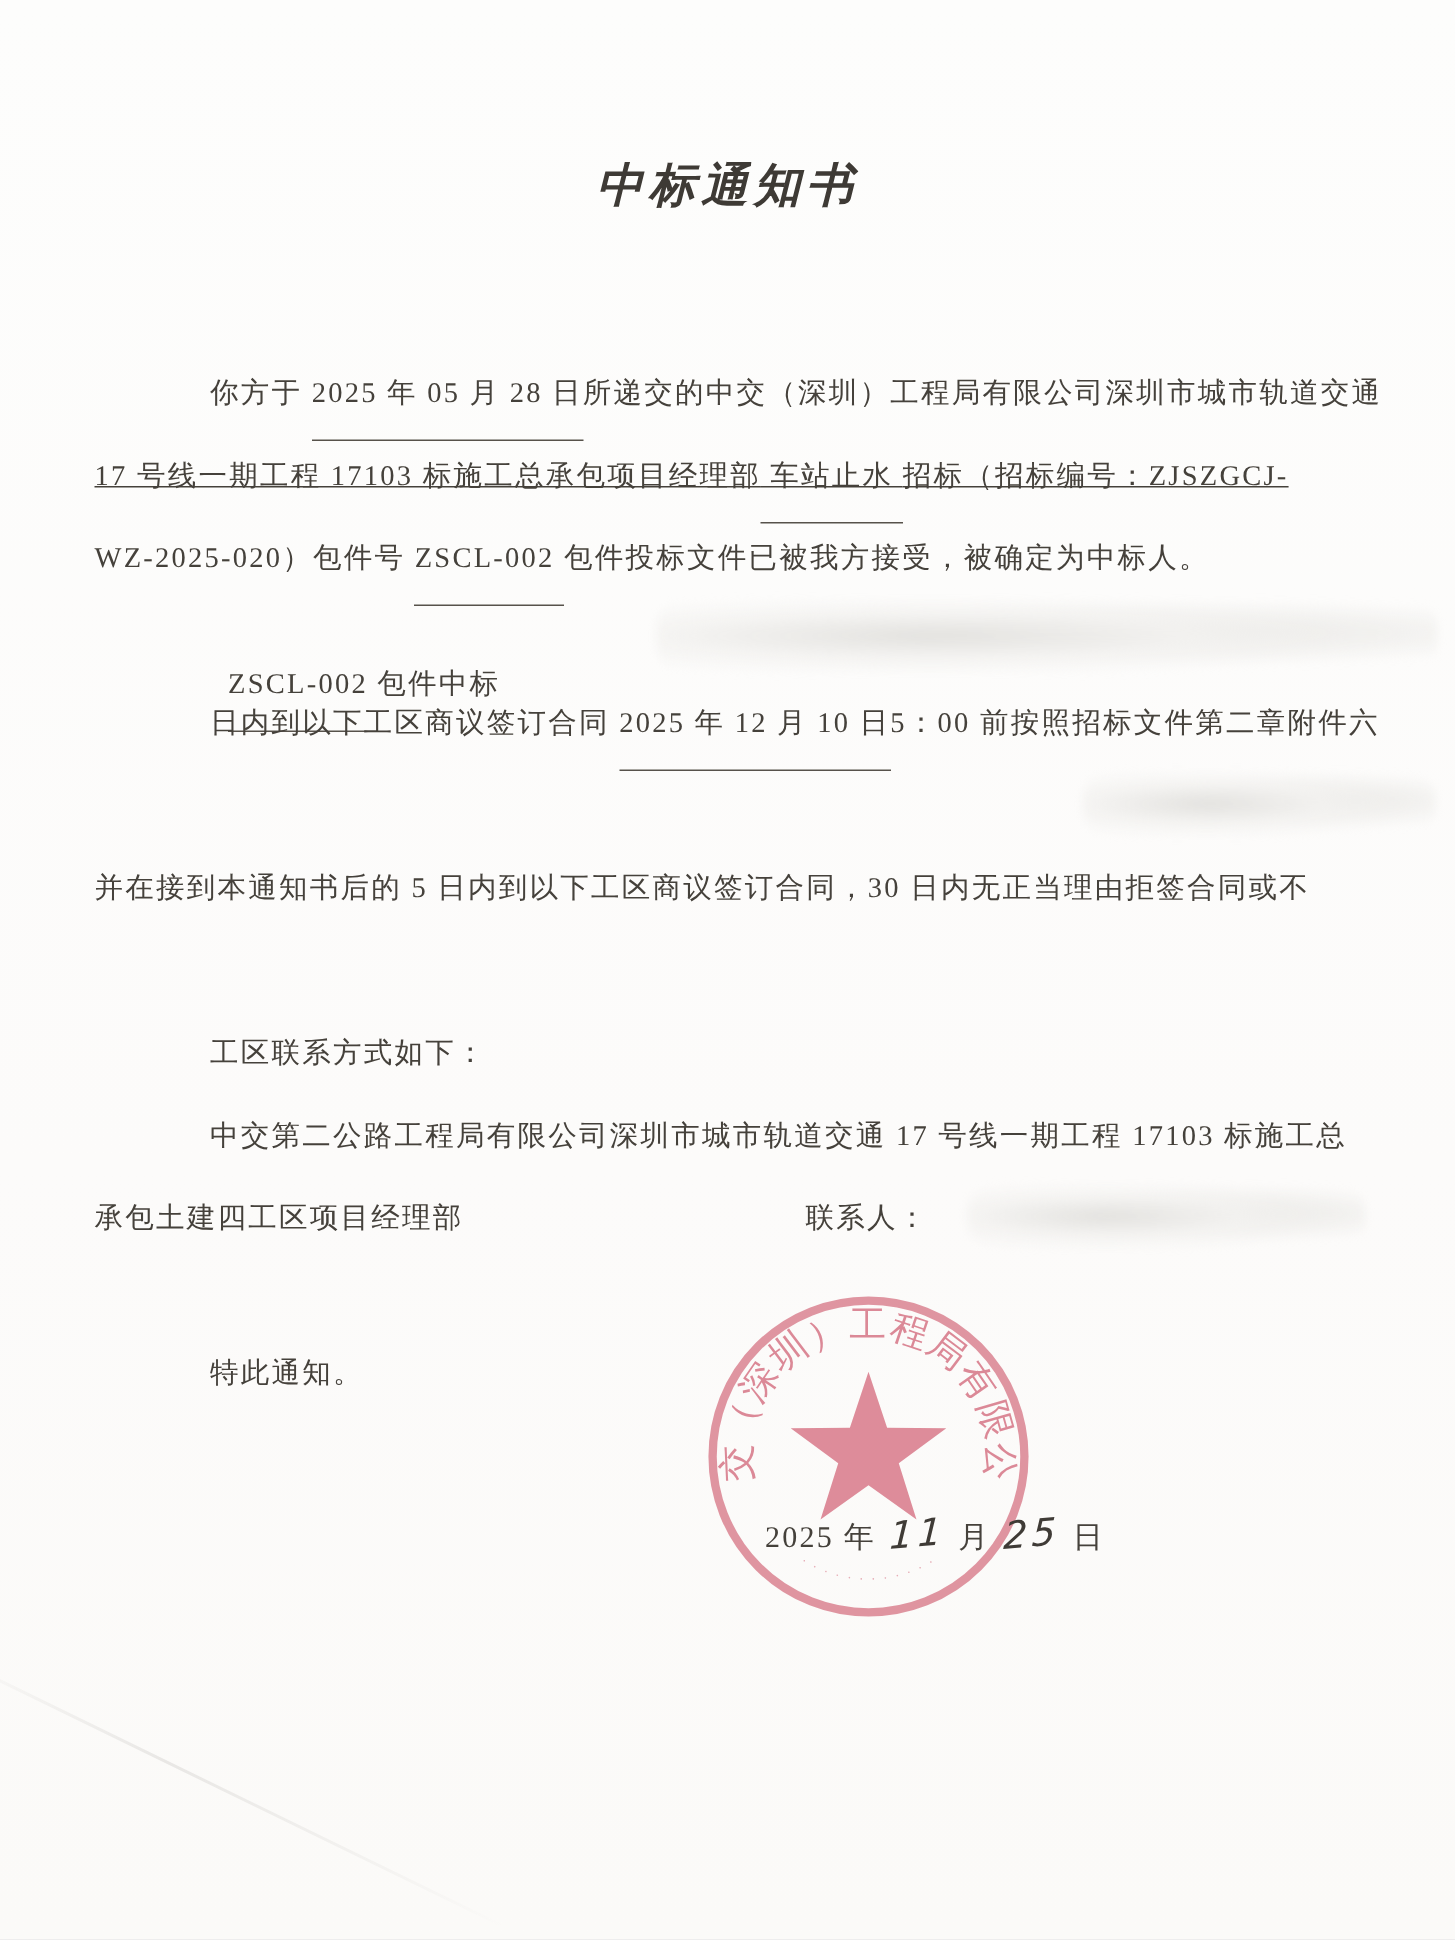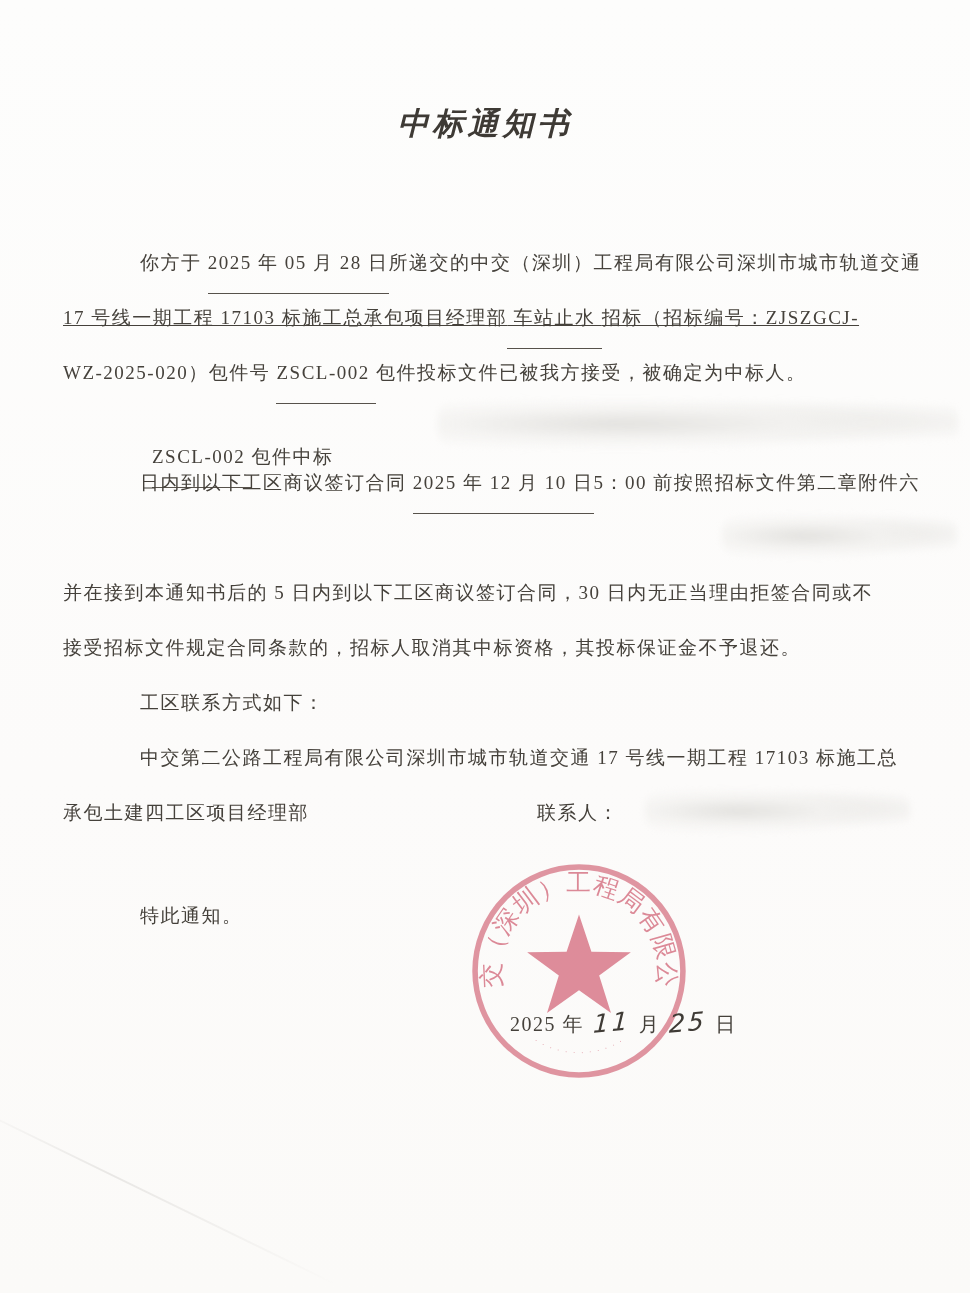--- a/index.html
+++ b/index.html
@@ -104,23 +104,20 @@
   </div>
   <div class="redact" style="left:438px;top:400px;width:520px;height:48px;"></div>
 
   <div class="line" style="left:140px;top:470px;">
     <span>日内到以下工区商议签订合同 </span><span class="u">2025 年 12 月 10 日</span><span>5：00 前按照招标文件第二章附件六</span>
   </div>
   <div class="redact" style="left:722px;top:515px;width:235px;height:42px;"></div>
   <div class="line" style="left:63px;top:580px;">
     <span>并在接到本通知书后的 5 日内到以下工区商议签订合同，30 日内无正当理由拒签合同或不</span>
   </div>
-  <div class="line" style="left:63px;top:635px;">
-    <span>接受招标文件规定合同条款的，招标人取消其中标资格，其投标保证金不予退还。</span>
-  </div>
 
   <div class="line" style="left:140px;top:690px;">
     <span>工区联系方式如下：</span>
   </div>
   <div class="line" style="left:140px;top:745px;">
     <span>中交第二公路工程局有限公司深圳市城市轨道交通  17 号线一期工程 17103 标施工总</span>
   </div>
   <div class="line" style="left:63px;top:800px;">
     <span>承包土建四工区项目经理部</span><span class="gap"></span><span style="margin-left:120px;">联系人：</span>
   </div>

